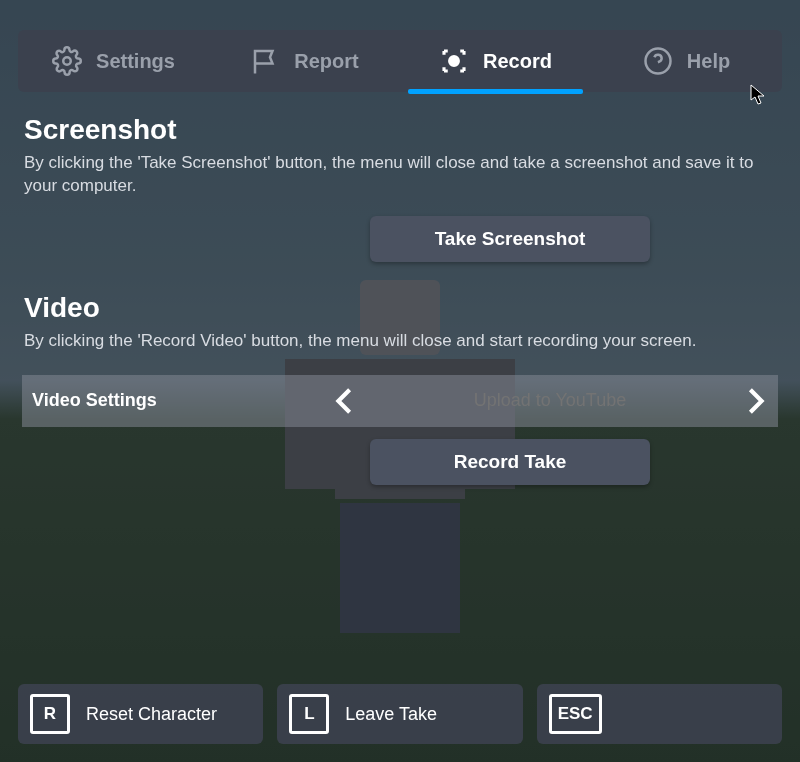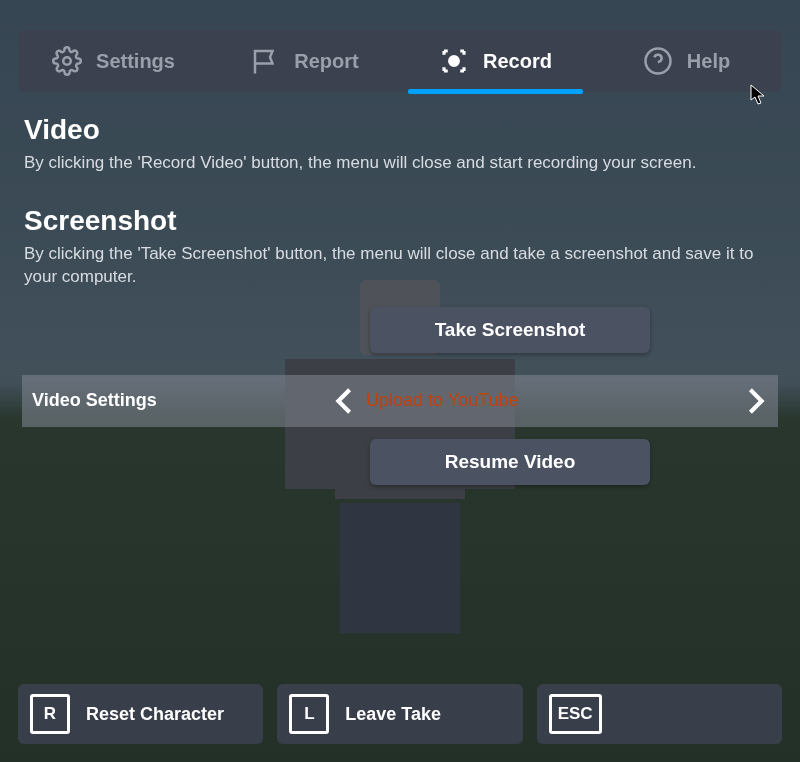--- a/index.html
+++ b/index.html
@@ -102,21 +102,22 @@
       width: 44px;
       display: flex;
       align-items: center;
       justify-content: center;
       cursor: pointer;
       color: #ffffff;
     }
     .selector-arrow svg { width: 18px; height: 28px; }
     .selector-value {
       flex: 1;
-      color: #c2410c;
+      text-align: center;
+      color: #737373;
       font-size: 18px;
     }
     .bottom-bar {
       position: absolute;
       bottom: 18px;
       left: 18px;
       right: 18px;
       display: flex;
       gap: 14px;
       z-index: 2;
@@ -138,21 +139,21 @@
       font-weight: bold;
       font-size: 17px;
       min-width: 40px;
       height: 40px;
       display: flex;
       align-items: center;
       justify-content: center;
       padding: 0 6px;
       border-radius: 3px;
     }
-    .bottom-btn-label { color: #ffffff; font-weight: bold; font-size: 18px; }
+    .bottom-btn-label { color: #ffffff; font-weight: normal; font-size: 18px; }
   </style>
 </head>
 <body>
 
 <div class="avatar">
   <div class="avatar-head"></div>
   <div class="avatar-torso">
     <div class="avatar-arm-l"></div>
     <div class="avatar-arm-r"></div>
   </div>
@@ -195,49 +196,49 @@
             <circle cx="12" cy="12" r="10"></circle>
             <path d="M9.09 9a3 3 0 0 1 5.83 1c0 2-3 3-3 3"></path>
             <line x1="12" y1="17" x2="12.01" y2="17"></line>
           </svg>
       </span>
       <span>Help</span>
     </div>
   </div>
 
   <div class="section">
-    <div class="section-title">Video</div>
-    <div class="section-desc">By clicking the 'Record Video' button, the menu will close and start recording your screen.</div>
-  </div>
-
-  <div class="section">
     <div class="section-title">Screenshot</div>
     <div class="section-desc">By clicking the 'Take Screenshot' button, the menu will close and take a screenshot and save it to your computer.</div>
     <div class="btn-row">
       <button class="action-btn">Take Screenshot</button>
     </div>
+  </div>
+
+  <div class="section">
+    <div class="section-title">Video</div>
+    <div class="section-desc">By clicking the 'Record Video' button, the menu will close and start recording your screen.</div>
   </div>
 
   <div class="selector">
     <div class="selector-label">Video Settings</div>
     <div class="selector-arrow">
       <svg viewBox="0 0 12 20" fill="none" stroke="#ffffff" stroke-width="3">
           <path d="M10 2 L2 10 L10 18"></path>
         </svg>
     </div>
     <div class="selector-value">Upload to YouTube</div>
     <div class="selector-arrow">
       <svg viewBox="0 0 12 20" fill="none" stroke="#ffffff" stroke-width="3">
           <path d="M2 2 L10 10 L2 18"></path>
         </svg>
     </div>
   </div>
 
   <div class="btn-row" style="margin-top:12px;">
-    <button class="action-btn">Resume Video</button>
+    <button class="action-btn">Record Take</button>
   </div>
 </div>
 
 <div class="cursor">
   <svg width="18" height="22" viewBox="0 0 18 22">
       <path d="M1 1 L1 16 L5 13 L8 20 L11 19 L8 12 L14 12 Z" fill="#000" stroke="#fff" stroke-width="1"></path>
     </svg>
 </div>
 
 <div class="bottom-bar">

